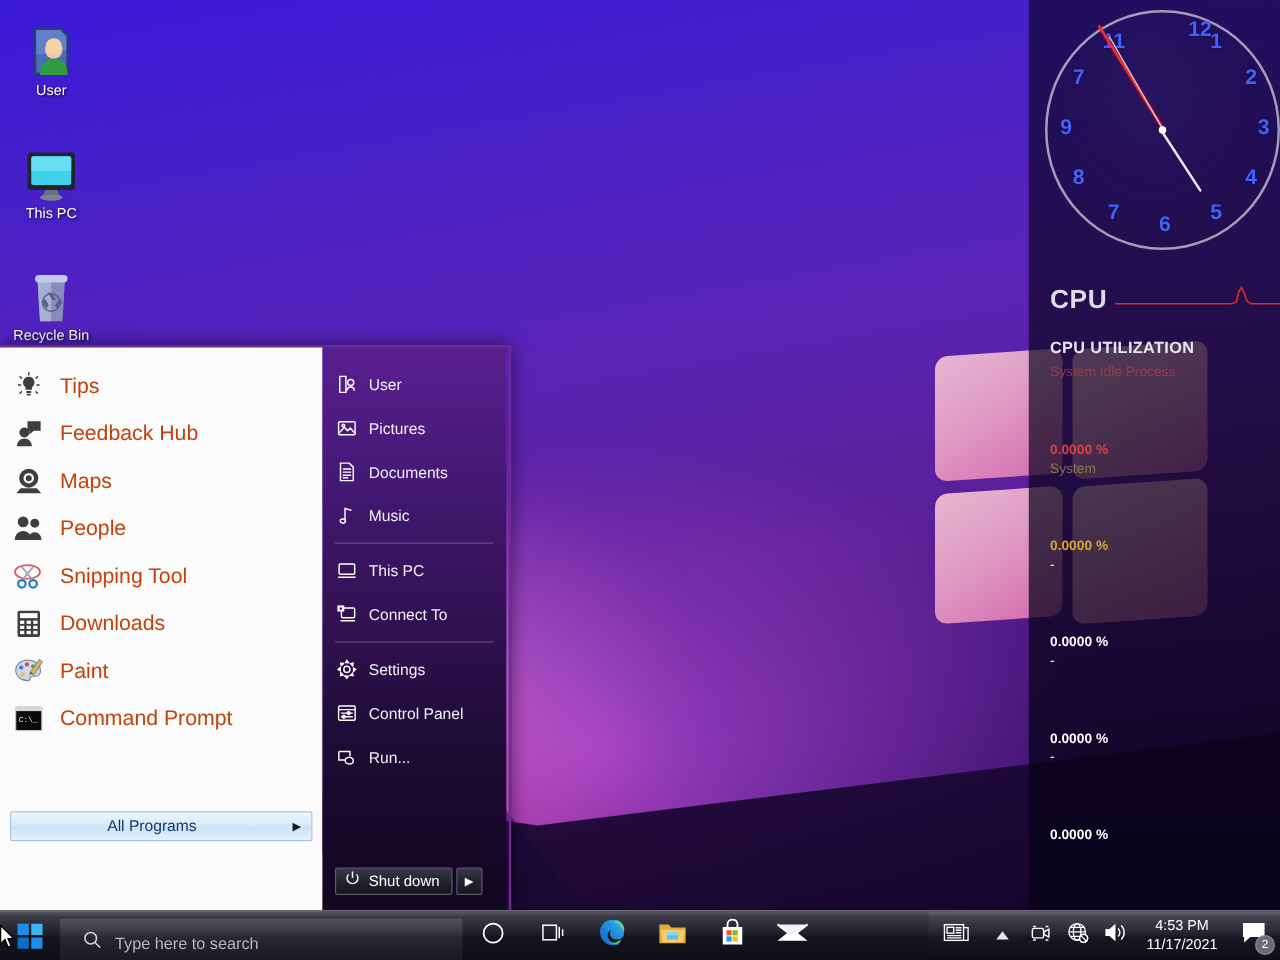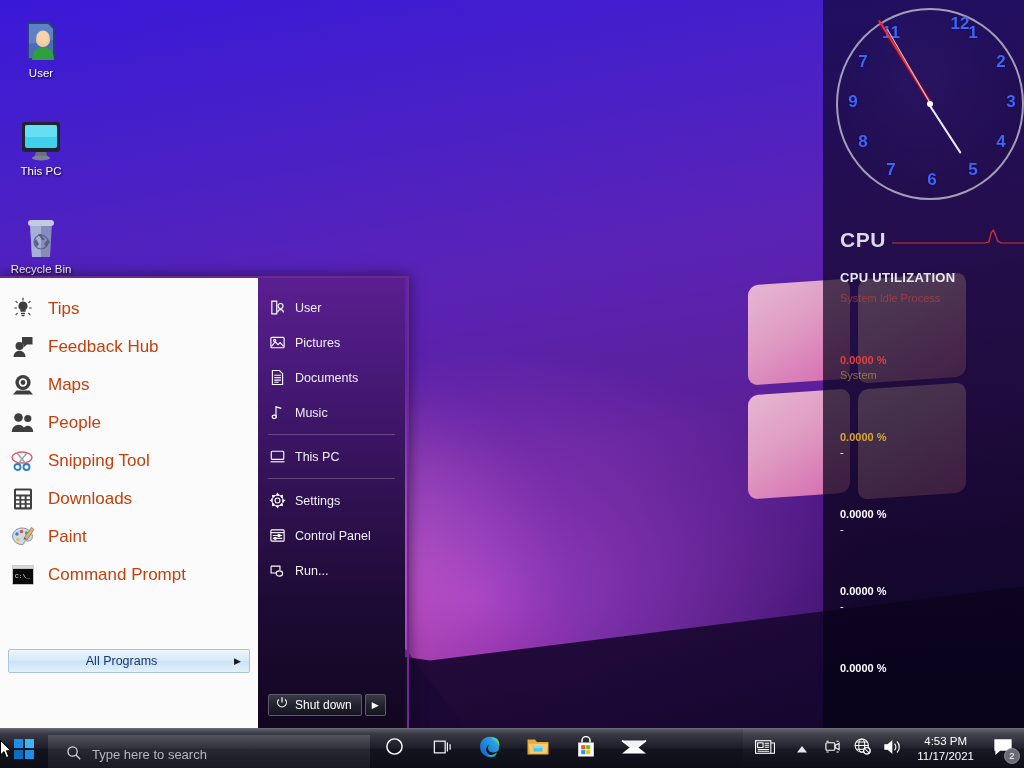--- a/index.html
+++ b/index.html
@@ -519,20 +519,31 @@
     <div class="sm-ritem">
       <span class="ic">
         <svg width="17" height="17" viewBox="0 0 18 18" fill="none" stroke="#ffffff" stroke-width="1.2">
           <rect x="2.4" y="3.4" width="13.2" height="8.6" rx="1"></rect>
           <path d="M1.6 14.6 h14.8"></path>
         </svg>
       </span>
       <span class="lb">This PC</span>
     </div>
 
+    <div class="sm-ritem">
+      <span class="ic">
+        <svg width="17" height="17" viewBox="0 0 18 18" fill="none" stroke="#ffffff" stroke-width="1.2">
+          <rect x="4.4" y="3.6" width="11.2" height="8.2" rx="1"></rect>
+          <path d="M3.6 14.4 h12.4"></path>
+          <rect x="1.6" y="2" width="4.6" height="4" fill="#4a1a7c"></rect>
+          <path d="M2.2 2.6 h3.4 v3 h-3.4 z"></path>
+        </svg>
+      </span>
+      <span class="lb">Connect To</span>
+    </div>
 
     <div class="sm-sep"></div>
 
     <div class="sm-ritem">
       <span class="ic">
         <svg width="17" height="17" viewBox="0 0 18 18" fill="none" stroke="#ffffff" stroke-width="1.2">
           <circle cx="9" cy="9" r="2.6"></circle>
           <path d="M9 1.6 l1.1 1.7 h-2.2 z M9 16.4 l1.1 -1.7 h-2.2 z
                    M1.6 9 l1.7 -1.1 v2.2 z M16.4 9 l-1.7 -1.1 v2.2 z
                    M3.8 3.8 l2 .4 -1.6 1.6 z M14.2 14.2 l-2 -.4 1.6 -1.6 z

